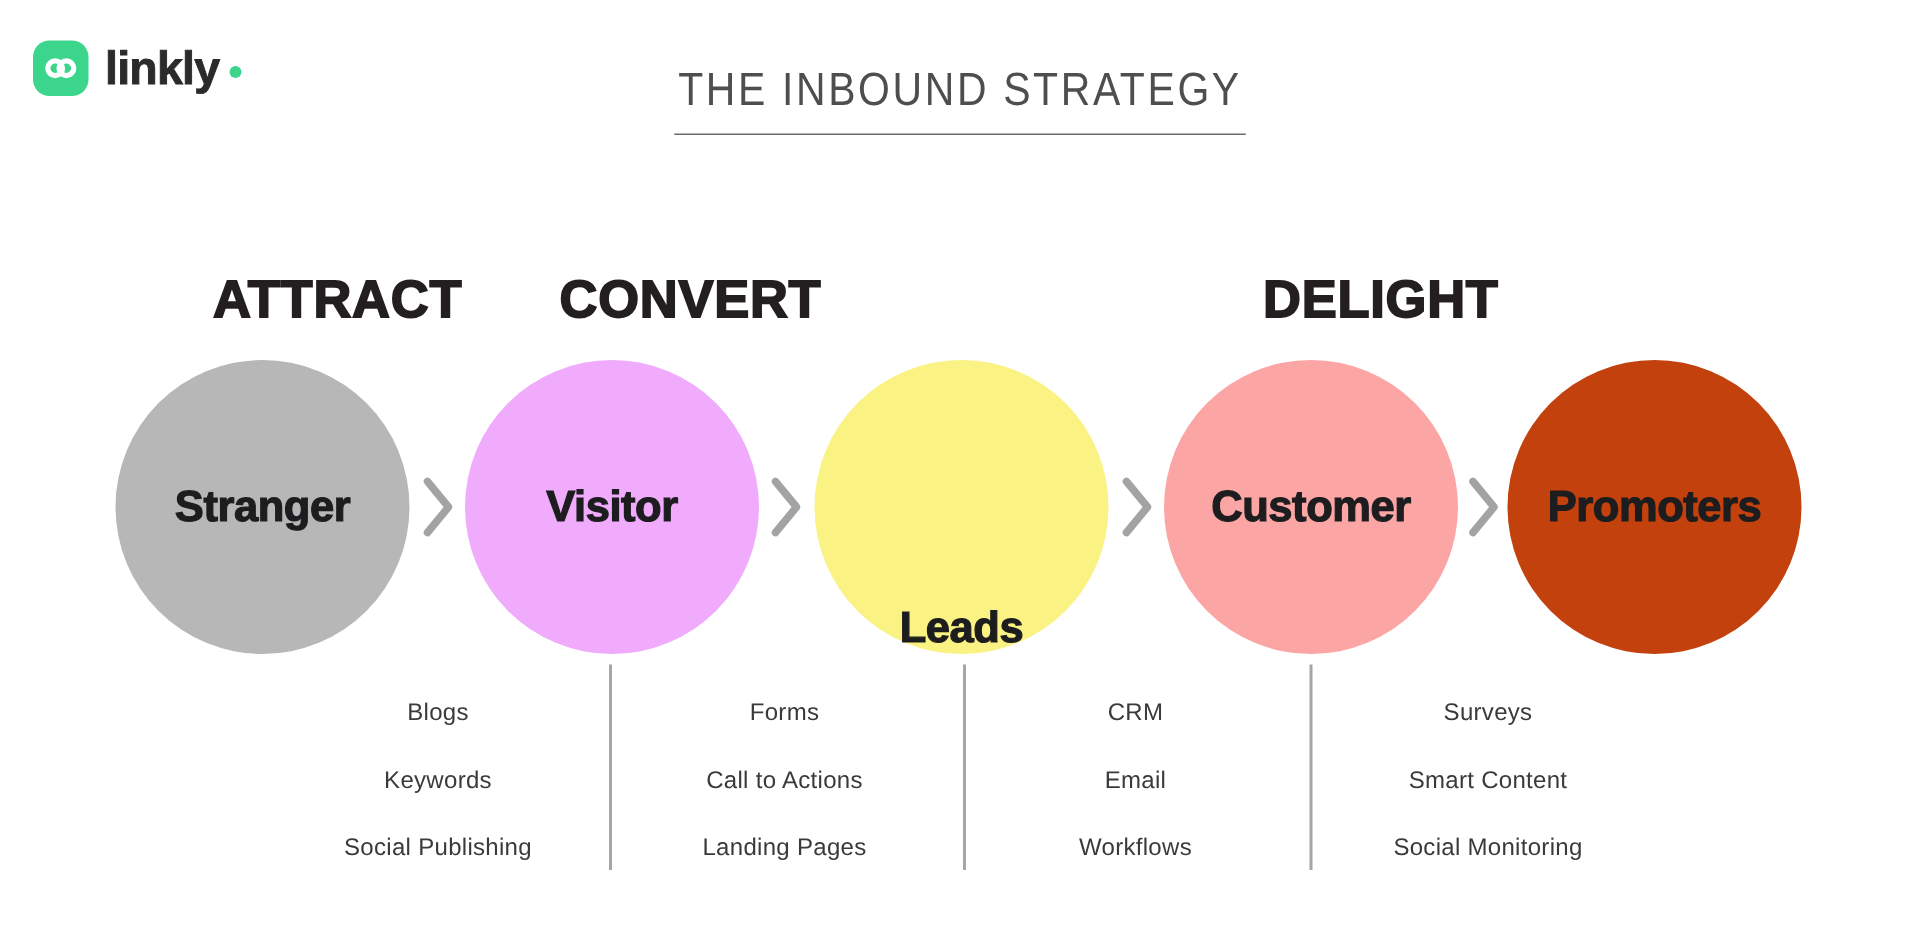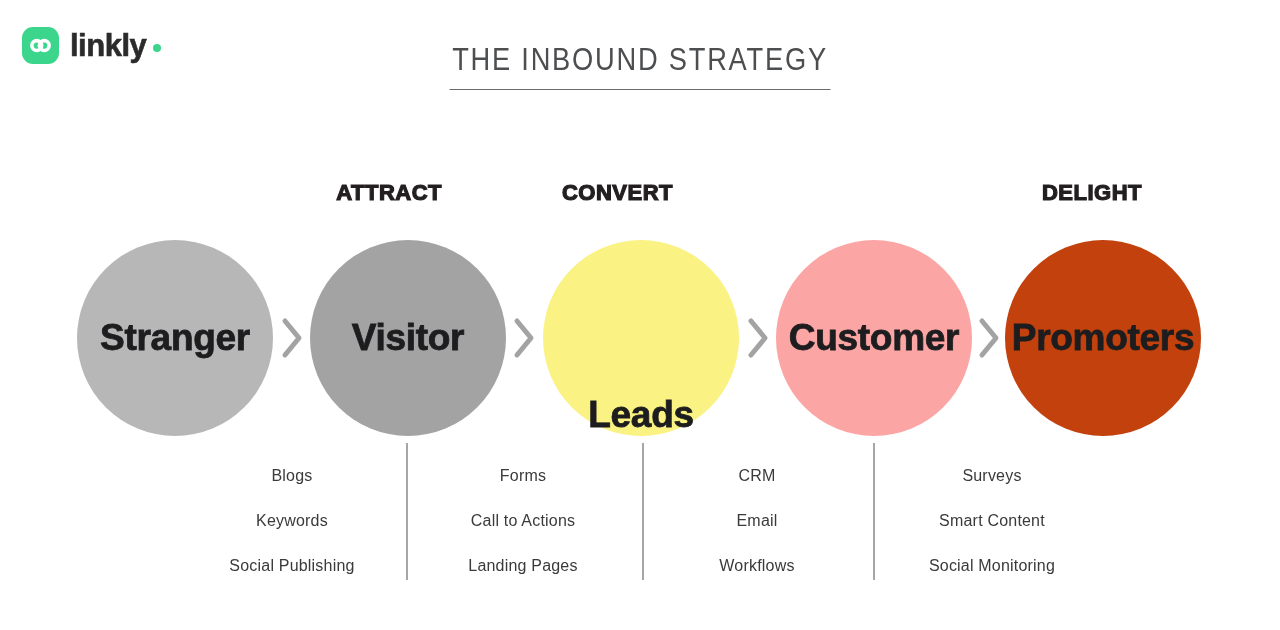--- a/index.html
+++ b/index.html
@@ -64,42 +64,42 @@
     font-weight: normal;
     letter-spacing: 2px;
     color: #4d4e50;
   }
 
   
   .stage-label {
     position: absolute;
     top: 180px;
     width: 300px;
-    text-align: right;
-    font-size: 22px;
+    text-align: left;
+    font-size: 35px;
     font-weight: bold;
     color: #231f20;
     -webkit-text-stroke: 1.2px #231f20;
     letter-spacing: 0.5px;
     white-space: nowrap;
   }
 
   
   .persona-circle {
     position: absolute;
     top: 240px;
     width: 196px;
     height: 196px;
     border-radius: 50%;
     display: flex;
     align-items: center;
     justify-content: center;
   }
   .persona-label {
-    font-size: 37px;
+    font-size: 29px;
     font-weight: bold;
     color: #1d1d1f;
     -webkit-text-stroke: 0.8px #1d1d1f;
     letter-spacing: -0.3px;
     white-space: nowrap;
   }
 
   
   .chevron {
     position: absolute;
@@ -177,21 +177,21 @@
     <div class="title-text">THE INBOUND STRATEGY</div>
   </div>
 
   <div class="stage-label cx-292">ATTRACT</div>
   <div class="stage-label cx-523">CONVERT</div>
   <div class="stage-label cx-992">DELIGHT</div>
 
   <div class="persona-circle circle-1" style="background-color: rgb(183, 183, 183);">
     <span class="persona-label">Stranger</span>
   </div>
-  <div class="persona-circle circle-2" style="background-color: #a3a3a3;">
+  <div class="persona-circle circle-2" style="background-color: #f0abfc;">
     <span class="persona-label">Visitor</span>
   </div>
   <div class="persona-circle circle-3" style="background-color: rgb(250, 242, 130); align-items: flex-end;">
     <span class="persona-label">Leads</span>
   </div>
   <div class="persona-circle circle-4" style="background-color: #fca5a5;">
     <span class="persona-label">Customer</span>
   </div>
   <div class="persona-circle circle-5" style="background-color: #c2410c;">
     <span class="persona-label">Promoters</span>

